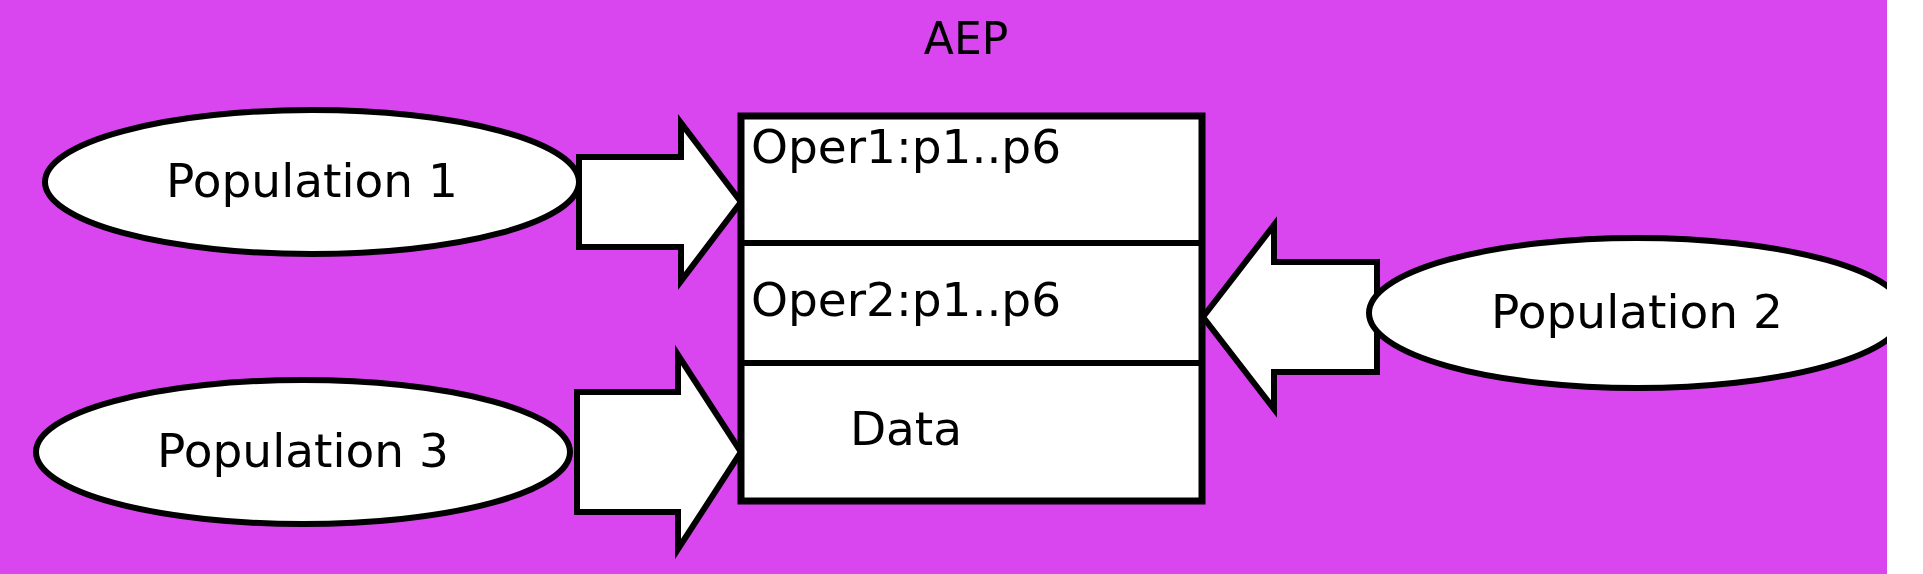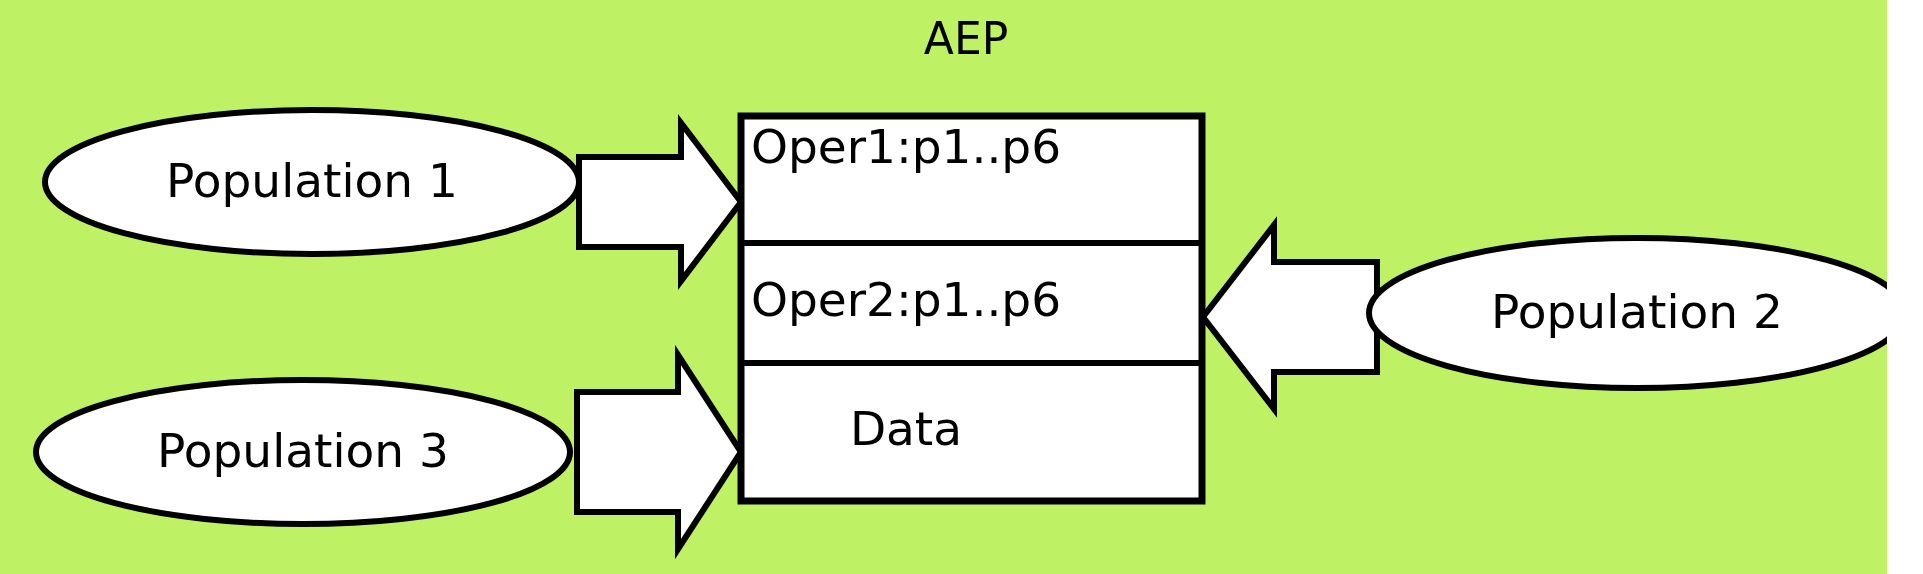--- a/index.html
+++ b/index.html
@@ -8,21 +8,21 @@
     padding: 0;
     background: #ffffff;
   }
   body {
     font-family: "DejaVu Sans", "Liberation Sans", sans-serif;
   }
   #canvas {
     position: relative;
     width: 1887px;
     height: 574px;
-    background: #bef264;
+    background: #d946ef;
     overflow: hidden;
   }
   #diagram-svg {
     position: absolute;
     left: 0;
     top: 0;
     width: 1923px;
     height: 574px;
     display: block;
   }

